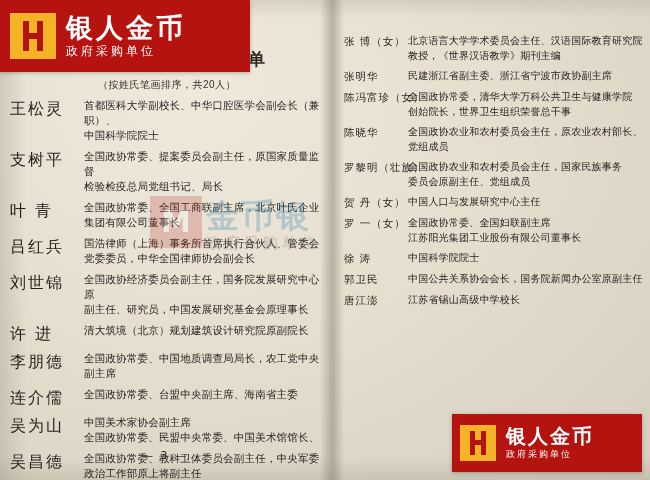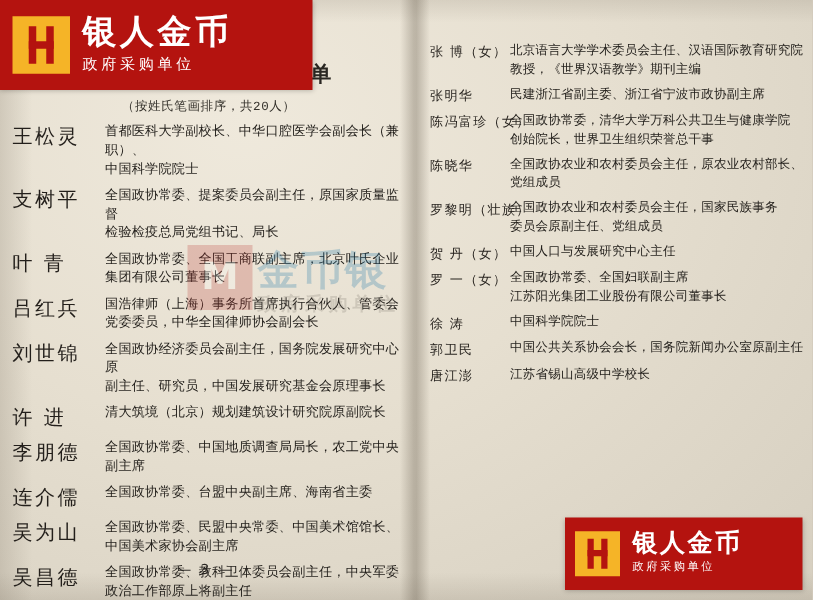--- a/index.html
+++ b/index.html
@@ -69,21 +69,21 @@
     letter-spacing: 1px;
     white-space: nowrap;
     overflow: hidden;
   }
   .doc-subtitle {
     position: absolute;
     left: 42px;
     top: 78px;
     width: 250px;
     text-align: center;
-    font-family: Liberation Mono, monospace;
+    font-family: Liberation Sans, sans-serif;
     font-size: 10px;
     color: #33302a;
     letter-spacing: 0.5px;
   }
 
   .entries {
     position: absolute;
     left: 10px;
     right: 8px;
   }
@@ -217,21 +217,21 @@
   }
   .logo-mark .b1 { left: 13px; top: 8px; width: 6px; height: 30px; }
   .logo-mark .b2 { left: 27px; top: 8px; width: 6px; height: 30px; }
   .logo-mark .b3 { left: 13px; top: 20px; width: 20px; height: 6px; }
   .logo-box.br .logo-mark .b1 { left: 10px; top: 6px; width: 5px; height: 24px; }
   .logo-box.br .logo-mark .b2 { left: 21px; top: 6px; width: 5px; height: 24px; }
   .logo-box.br .logo-mark .b3 { left: 10px; top: 15px; width: 16px; height: 5px; }
 
   .logo-text { margin-left: 10px; color: #ffffff; }
   .logo-text .main {
-    font-family: Liberation Mono, monospace;
+    font-family: Liberation Sans, sans-serif;
     font-size: 27px;
     font-weight: bold;
     letter-spacing: 3px;
     line-height: 30px;
   }
   .logo-text .sub {
     font-family: "DejaVu Sans", sans-serif;
     font-size: 12px;
     letter-spacing: 3px;
     line-height: 17px;
@@ -310,22 +310,22 @@
       <div class="entry">
         <div class="name">连介儒</div>
         <div class="desc">
           <span class="ln">全国政协常委、台盟中央副主席、海南省主委</span>
         </div>
       </div>
 
       <div class="entry">
         <div class="name">吴为山</div>
         <div class="desc">
+          <span class="ln">中国美术家协会副主席</span>
           <span class="ln">全国政协常委、民盟中央常委、中国美术馆馆长、</span>
-          <span class="ln">中国美术家协会副主席</span>
         </div>
       </div>
 
       <div class="entry">
         <div class="name">吴昌德</div>
         <div class="desc">
           <span class="ln">全国政协常委、教科卫体委员会副主任，中央军委</span>
           <span class="ln">政治工作部原上将副主任</span>
         </div>
       </div>

